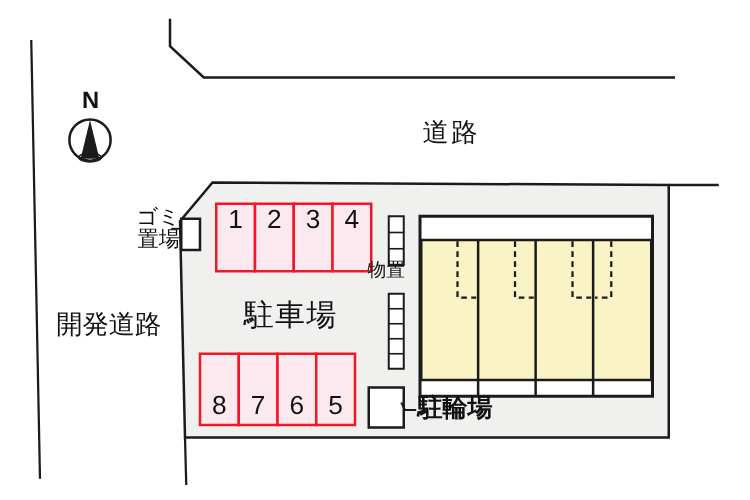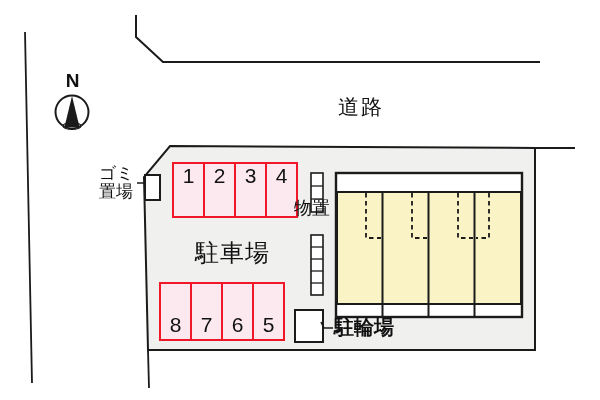--- a/index.html
+++ b/index.html
@@ -3,22 +3,22 @@
 <meta charset="utf-8">
 <style>
   html,body{margin:0;padding:0;background:#fff;}
   .canvas{position:relative;width:600px;height:400px;background:#ffffff;overflow:hidden;
           font-family:"Liberation Sans","DejaVu Sans",sans-serif;color:#111;}
   svg{position:absolute;left:0;top:0;}
   .lbl{position:absolute;white-space:pre;line-height:1.06;}
   .lbl-road-top{left:338px;top:96px;font-size:21px;letter-spacing:2px;text-align:center;}
   .lbl-road-left{left:45px;top:249px;font-size:21px;}
   .lbl-parking{left:195px;top:240px;font-size:24px;letter-spacing:1px;}
-  .lbl-garbage{left:99px;top:165px;width:45px;font-size:17px;line-height:18px;}
-  .lbl-storage{left:294px;top:199px;font-size:18px;}
+  .lbl-garbage{left:99px;top:165px;width:45px;font-size:17px;text-align:right;line-height:18px;}
+  .lbl-storage{left:294px;top:209px;font-size:15px;}
   .lbl-bicycle{left:334px;top:317px;font-size:20px;font-weight:bold;}
   .lbl-north{left:62px;top:71px;width:21px;text-align:center;font-size:19px;font-weight:bold;}
   .num{position:absolute;width:31px;text-align:center;font-size:21px;color:#111;}
 </style>
 </head>
 <body>
 
 <div class="canvas">
 
   <svg width="600" height="400" viewBox="0 0 600 400">
@@ -75,20 +75,21 @@
       <path d="M458,193 V238 H473" fill="none" stroke="#1b1b1b" stroke-width="1.8" stroke-dasharray="4.5,3.5"></path>
       <path d="M489,193 V238 H476" fill="none" stroke="#1b1b1b" stroke-width="1.8" stroke-dasharray="4.5,3.5"></path>
     </g>
 
     <rect x="295" y="310" width="28" height="32" fill="#ffffff" stroke="#1b1b1b" stroke-width="2"></rect>
     <polyline points="333,328 324,328 321,322" fill="none" stroke="#1b1b1b" stroke-width="1.6"></polyline>
   </svg>
 
   <div class="lbl lbl-north">N</div>
   <div class="lbl lbl-road-top">道路</div>
+  <div class="lbl lbl-road-left">開発道路</div>
   <div class="lbl lbl-parking">駐車場</div>
   <div class="lbl lbl-garbage">ゴミ
 置場</div>
   <div class="lbl lbl-storage">物置</div>
   <div class="lbl lbl-bicycle">駐輪場</div>
 
   <div class="num" style="left:173px;top:164px;">1</div>
   <div class="num" style="left:204px;top:164px;">2</div>
   <div class="num" style="left:235px;top:164px;">3</div>
   <div class="num" style="left:266px;top:164px;">4</div>

